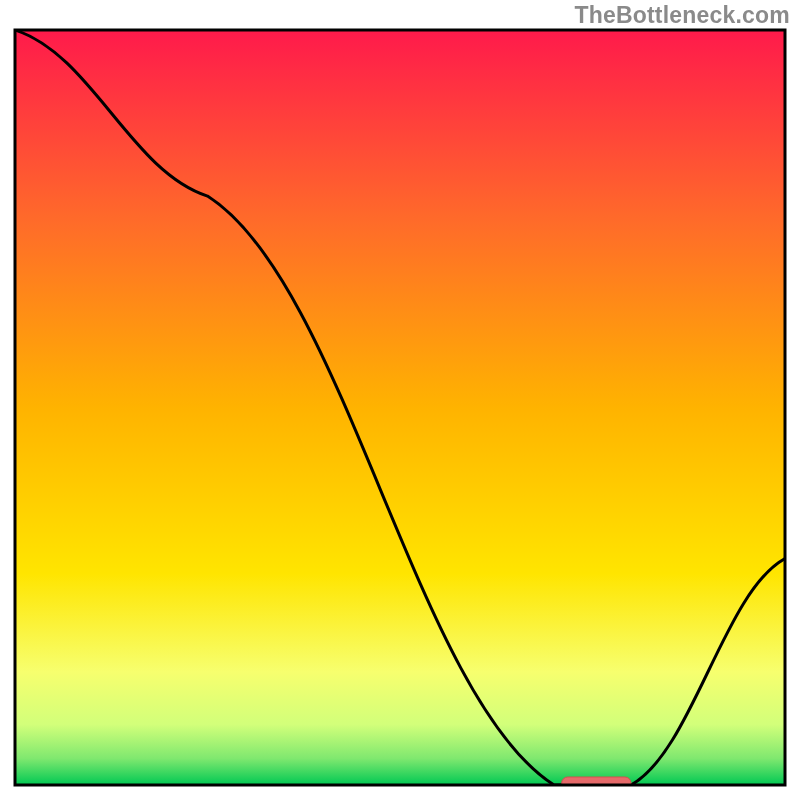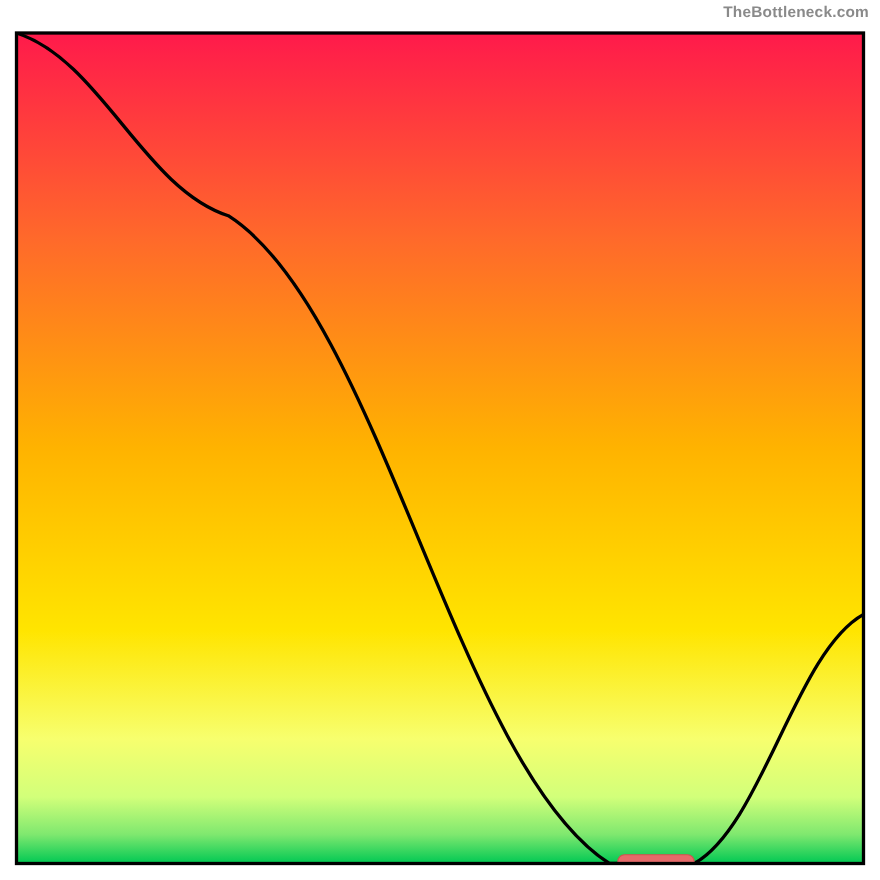--- a/index.html
+++ b/index.html
@@ -12,21 +12,21 @@
   }
   .wrap {
     position: relative;
     width: 800px;
     height: 800px;
   }
   .watermark {
     position: absolute;
     top: 2px;
     right: 10px;
-    font-size: 14px;
+    font-size: 23px;
     font-weight: 600;
     color: #8a8a8a;
     letter-spacing: 0.2px;
     user-select: none;
   }
   svg { display: block; }
 </style>
 </head>
 <body>
 

